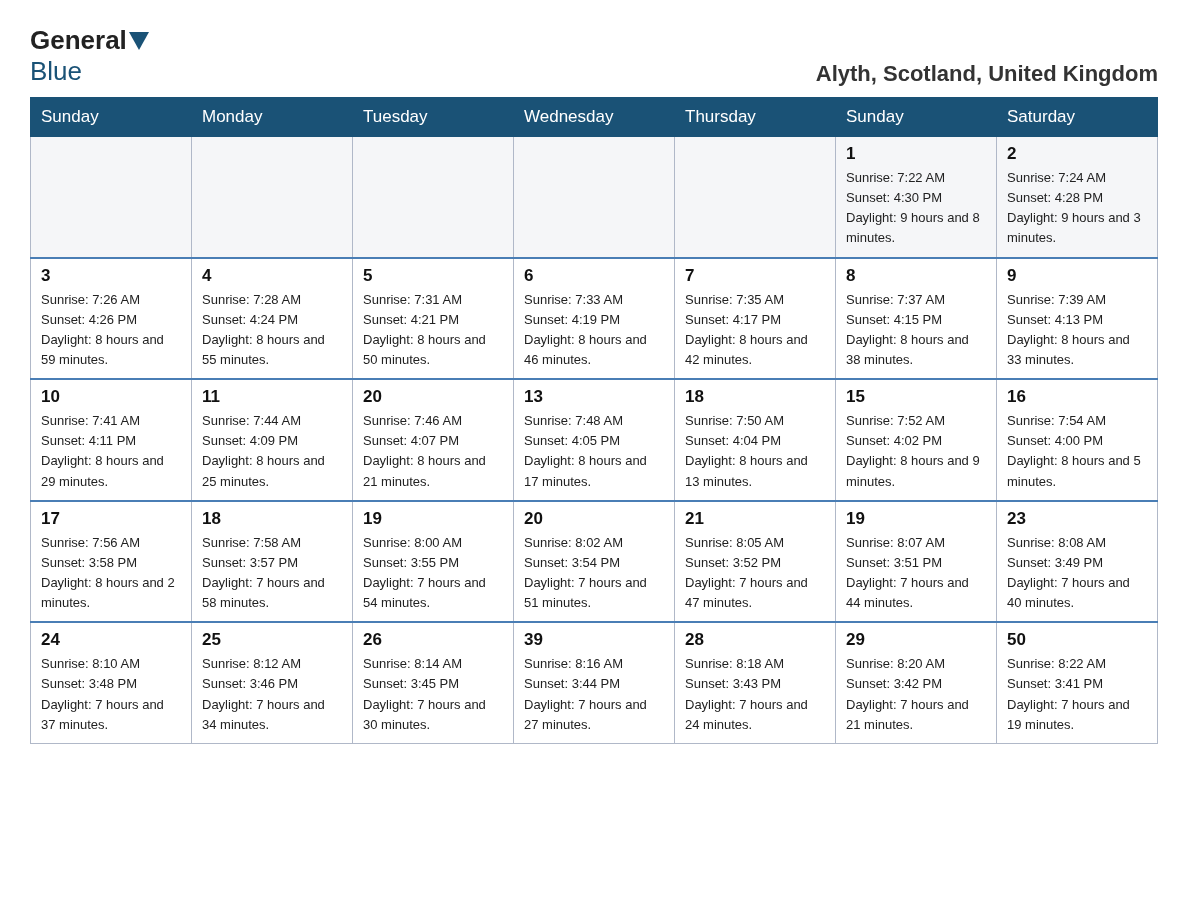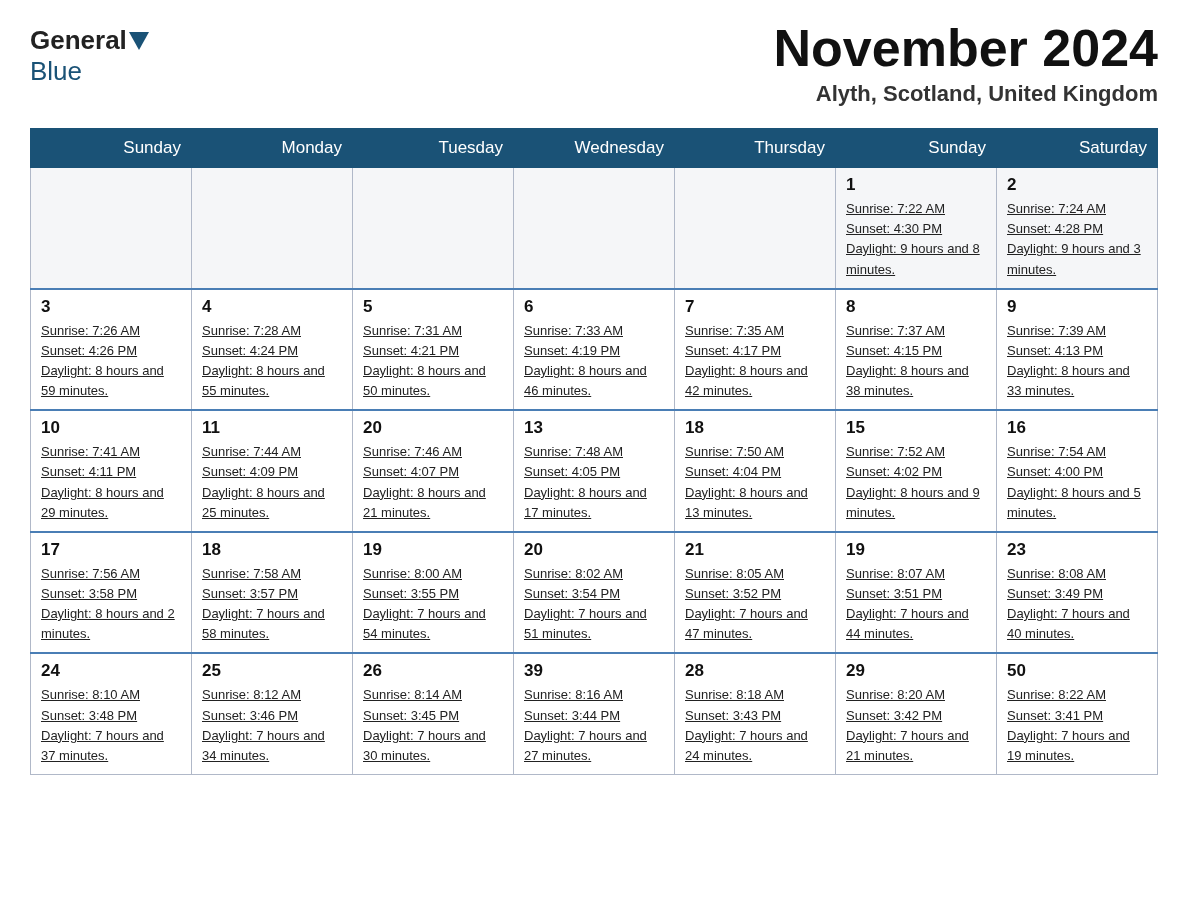--- a/index.html
+++ b/index.html
@@ -7,22 +7,22 @@
       font-family: Arial, Helvetica, sans-serif;
       background: #fff;
       color: #222;
       width: 1188px;
       min-height: 918px;
       padding: 20px 30px 30px 30px;
     }
     .header-row {
       display: flex;
       justify-content: space-between;
-      align-items: flex-start;
-      margin-bottom: 21px;
+      align-items: flex-end;
+      margin-bottom: 10px;
     }
     .logo {
       display: flex;
       flex-direction: column;
       align-items: flex-start;
       padding-top: 5px;
     }
     .logo-text {
       display: flex;
       align-items: center;
@@ -64,21 +64,21 @@
       width: 100%;
       border-collapse: collapse;
       margin-top: 8px;
     }
     .calendar th {
       background: #1a5276;
       color: #fff;
       font-size: 17px;
       font-weight: normal;
       padding: 9px 10px;
-      text-align: right;
+      text-align: left;
       border: 1px solid #1a5276;
     }
     .calendar td {
       border: 1px solid #b0b8c8;
       vertical-align: top;
       width: calc(100% / 7);
       padding: 7px 10px 8px 10px;
       font-size: 13px;
       color: #222;
       min-height: 100px;
@@ -91,21 +91,20 @@
       font-size: 17px;
       font-weight: bold;
       color: #111;
       display: block;
       margin-bottom: 4px;
     }
     .day-info {
       font-size: 13px;
       color: #222;
       line-height: 1.55;
-      text-decoration: underline;
     }
     .empty-cell {
       background: #f5f6f8;
     }
     .week-row td {
       background: #fff;
     }
     
     .week-row:nth-child(odd) td {
       background: #fff;
@@ -119,21 +118,20 @@
 
 <div class="header-row">
   <div class="logo">
     <div class="logo-text">
       <span class="logo-general">General</span>
       <span class="logo-triangle"></span>
     </div>
     <span class="logo-blue">Blue</span>
   </div>
   <div class="title-block">
-    <h1>November 2024</h1>
     <h2>Alyth, Scotland, United Kingdom</h2>
   </div>
 </div>
 
 <table class="calendar">
   <thead>
     <tr>
       <th>Sunday</th>
       <th>Monday</th>
       <th>Tuesday</th>

